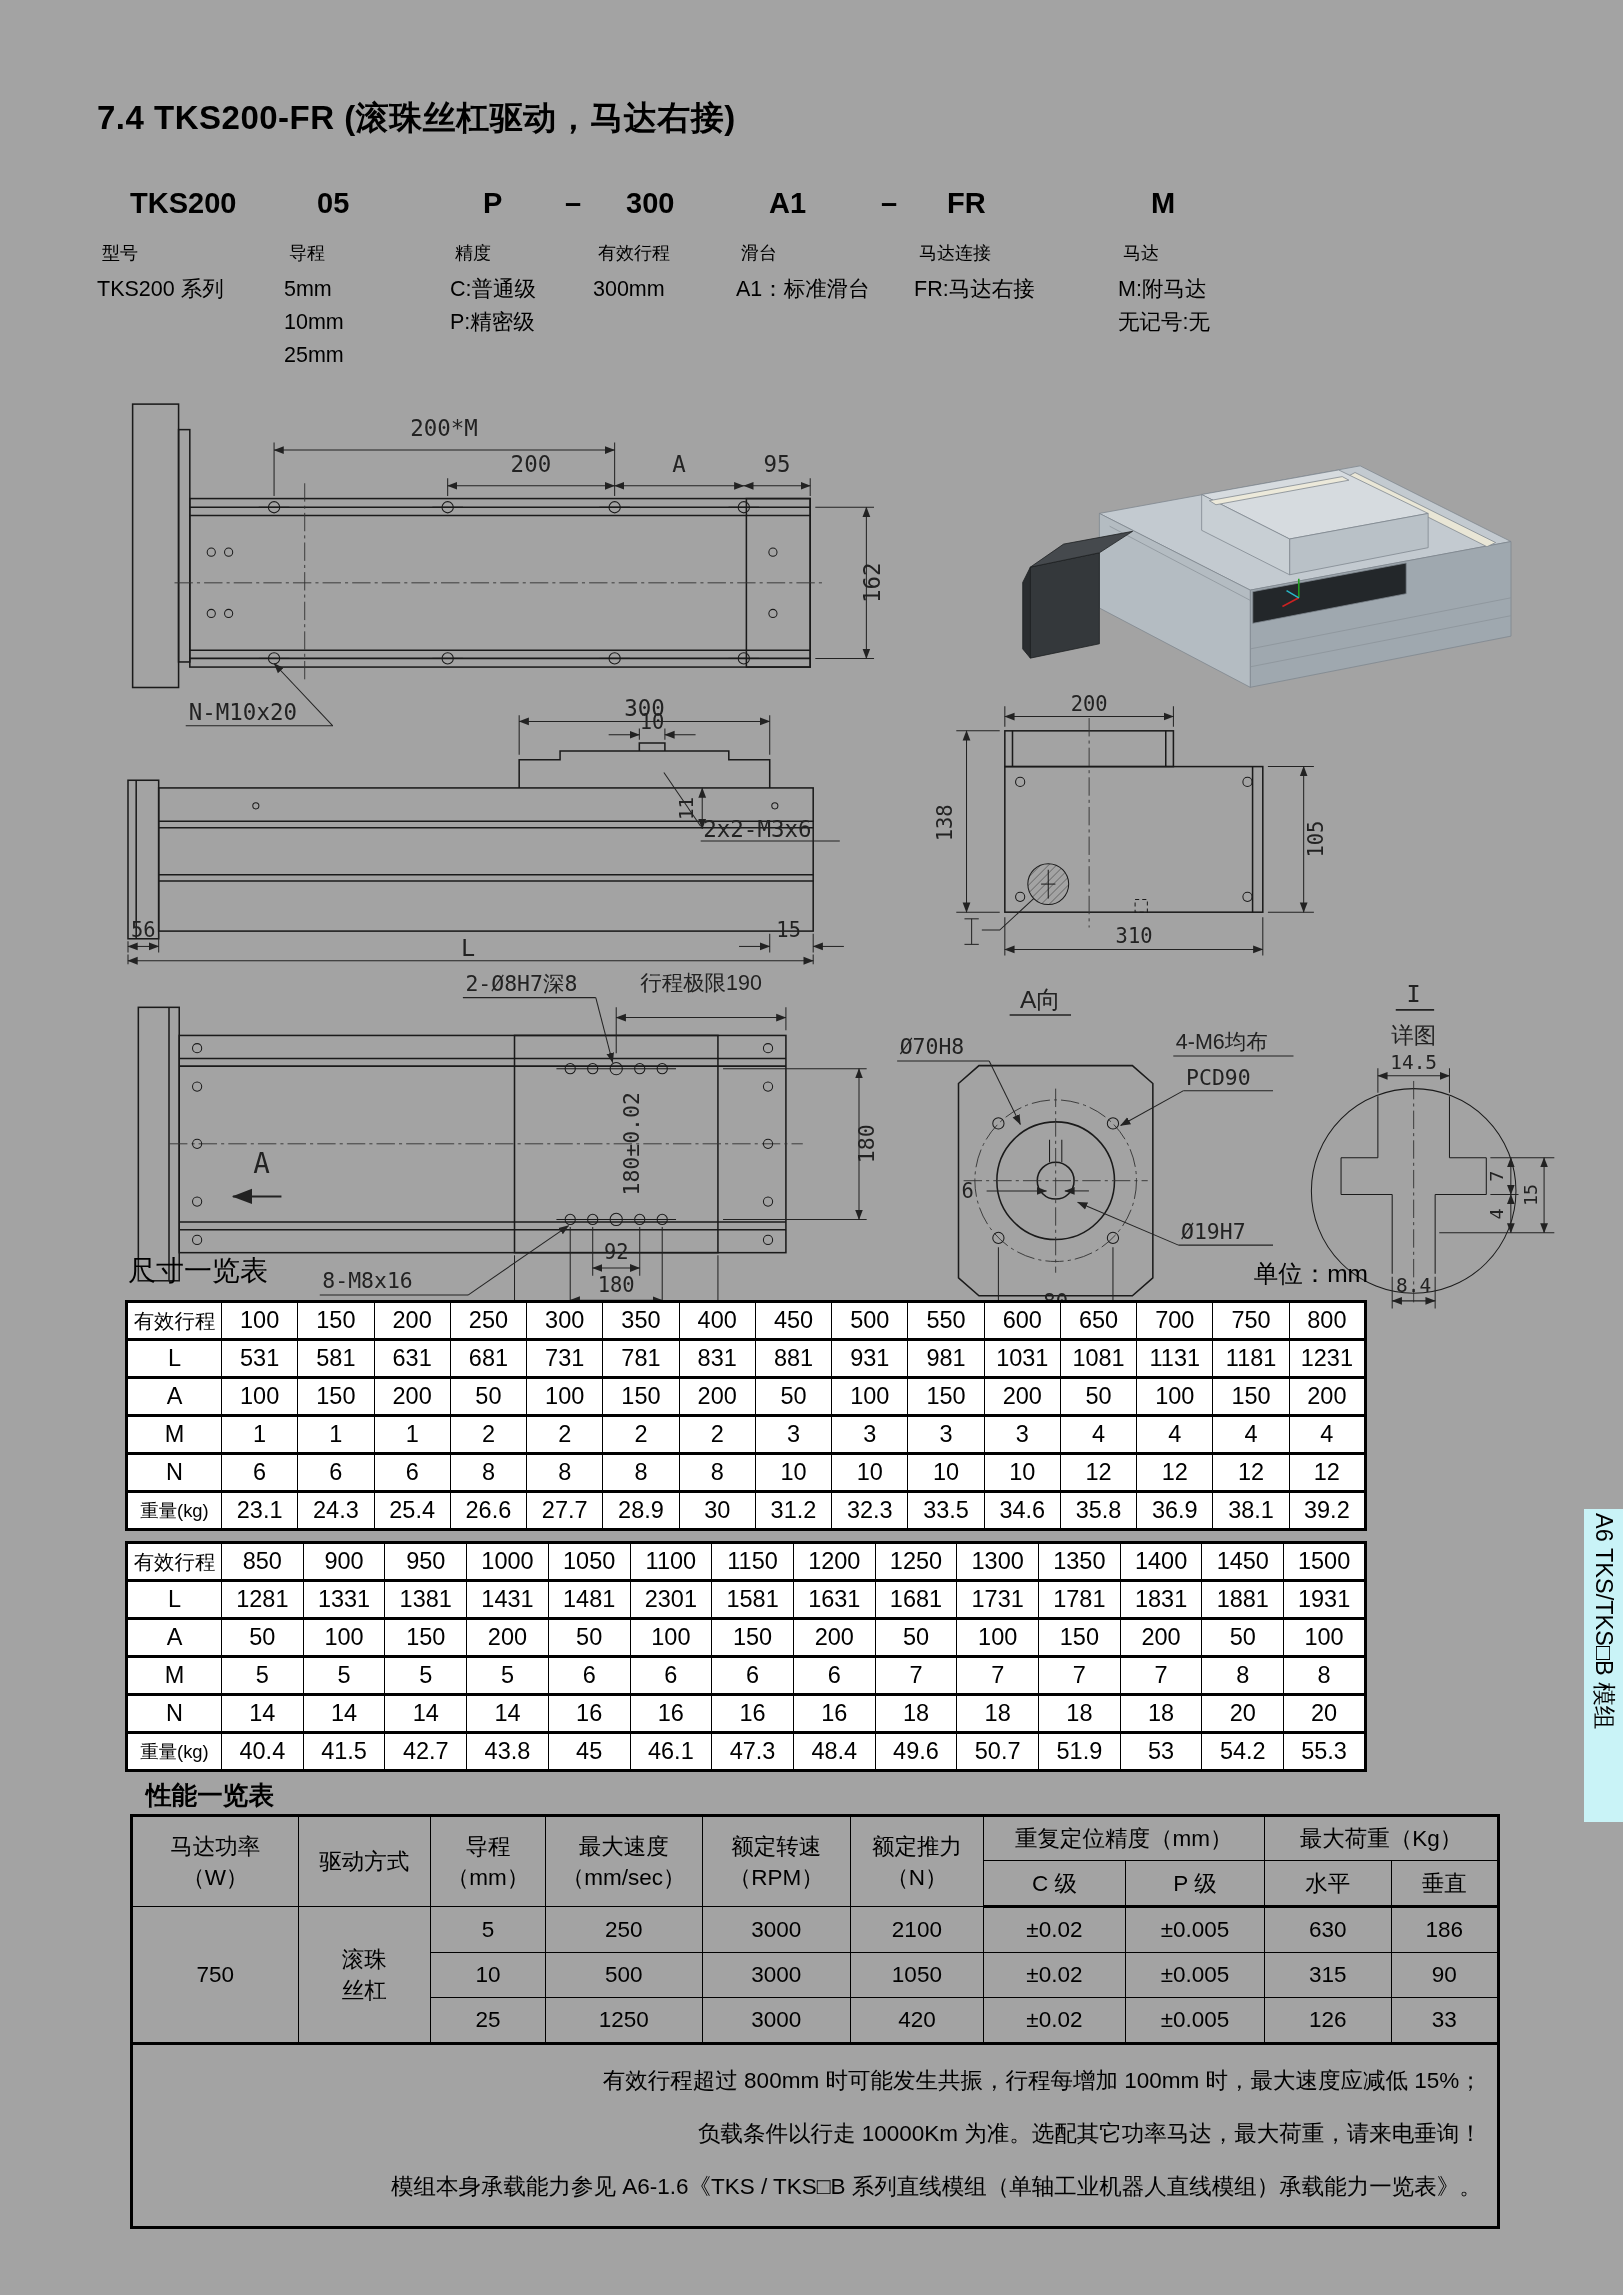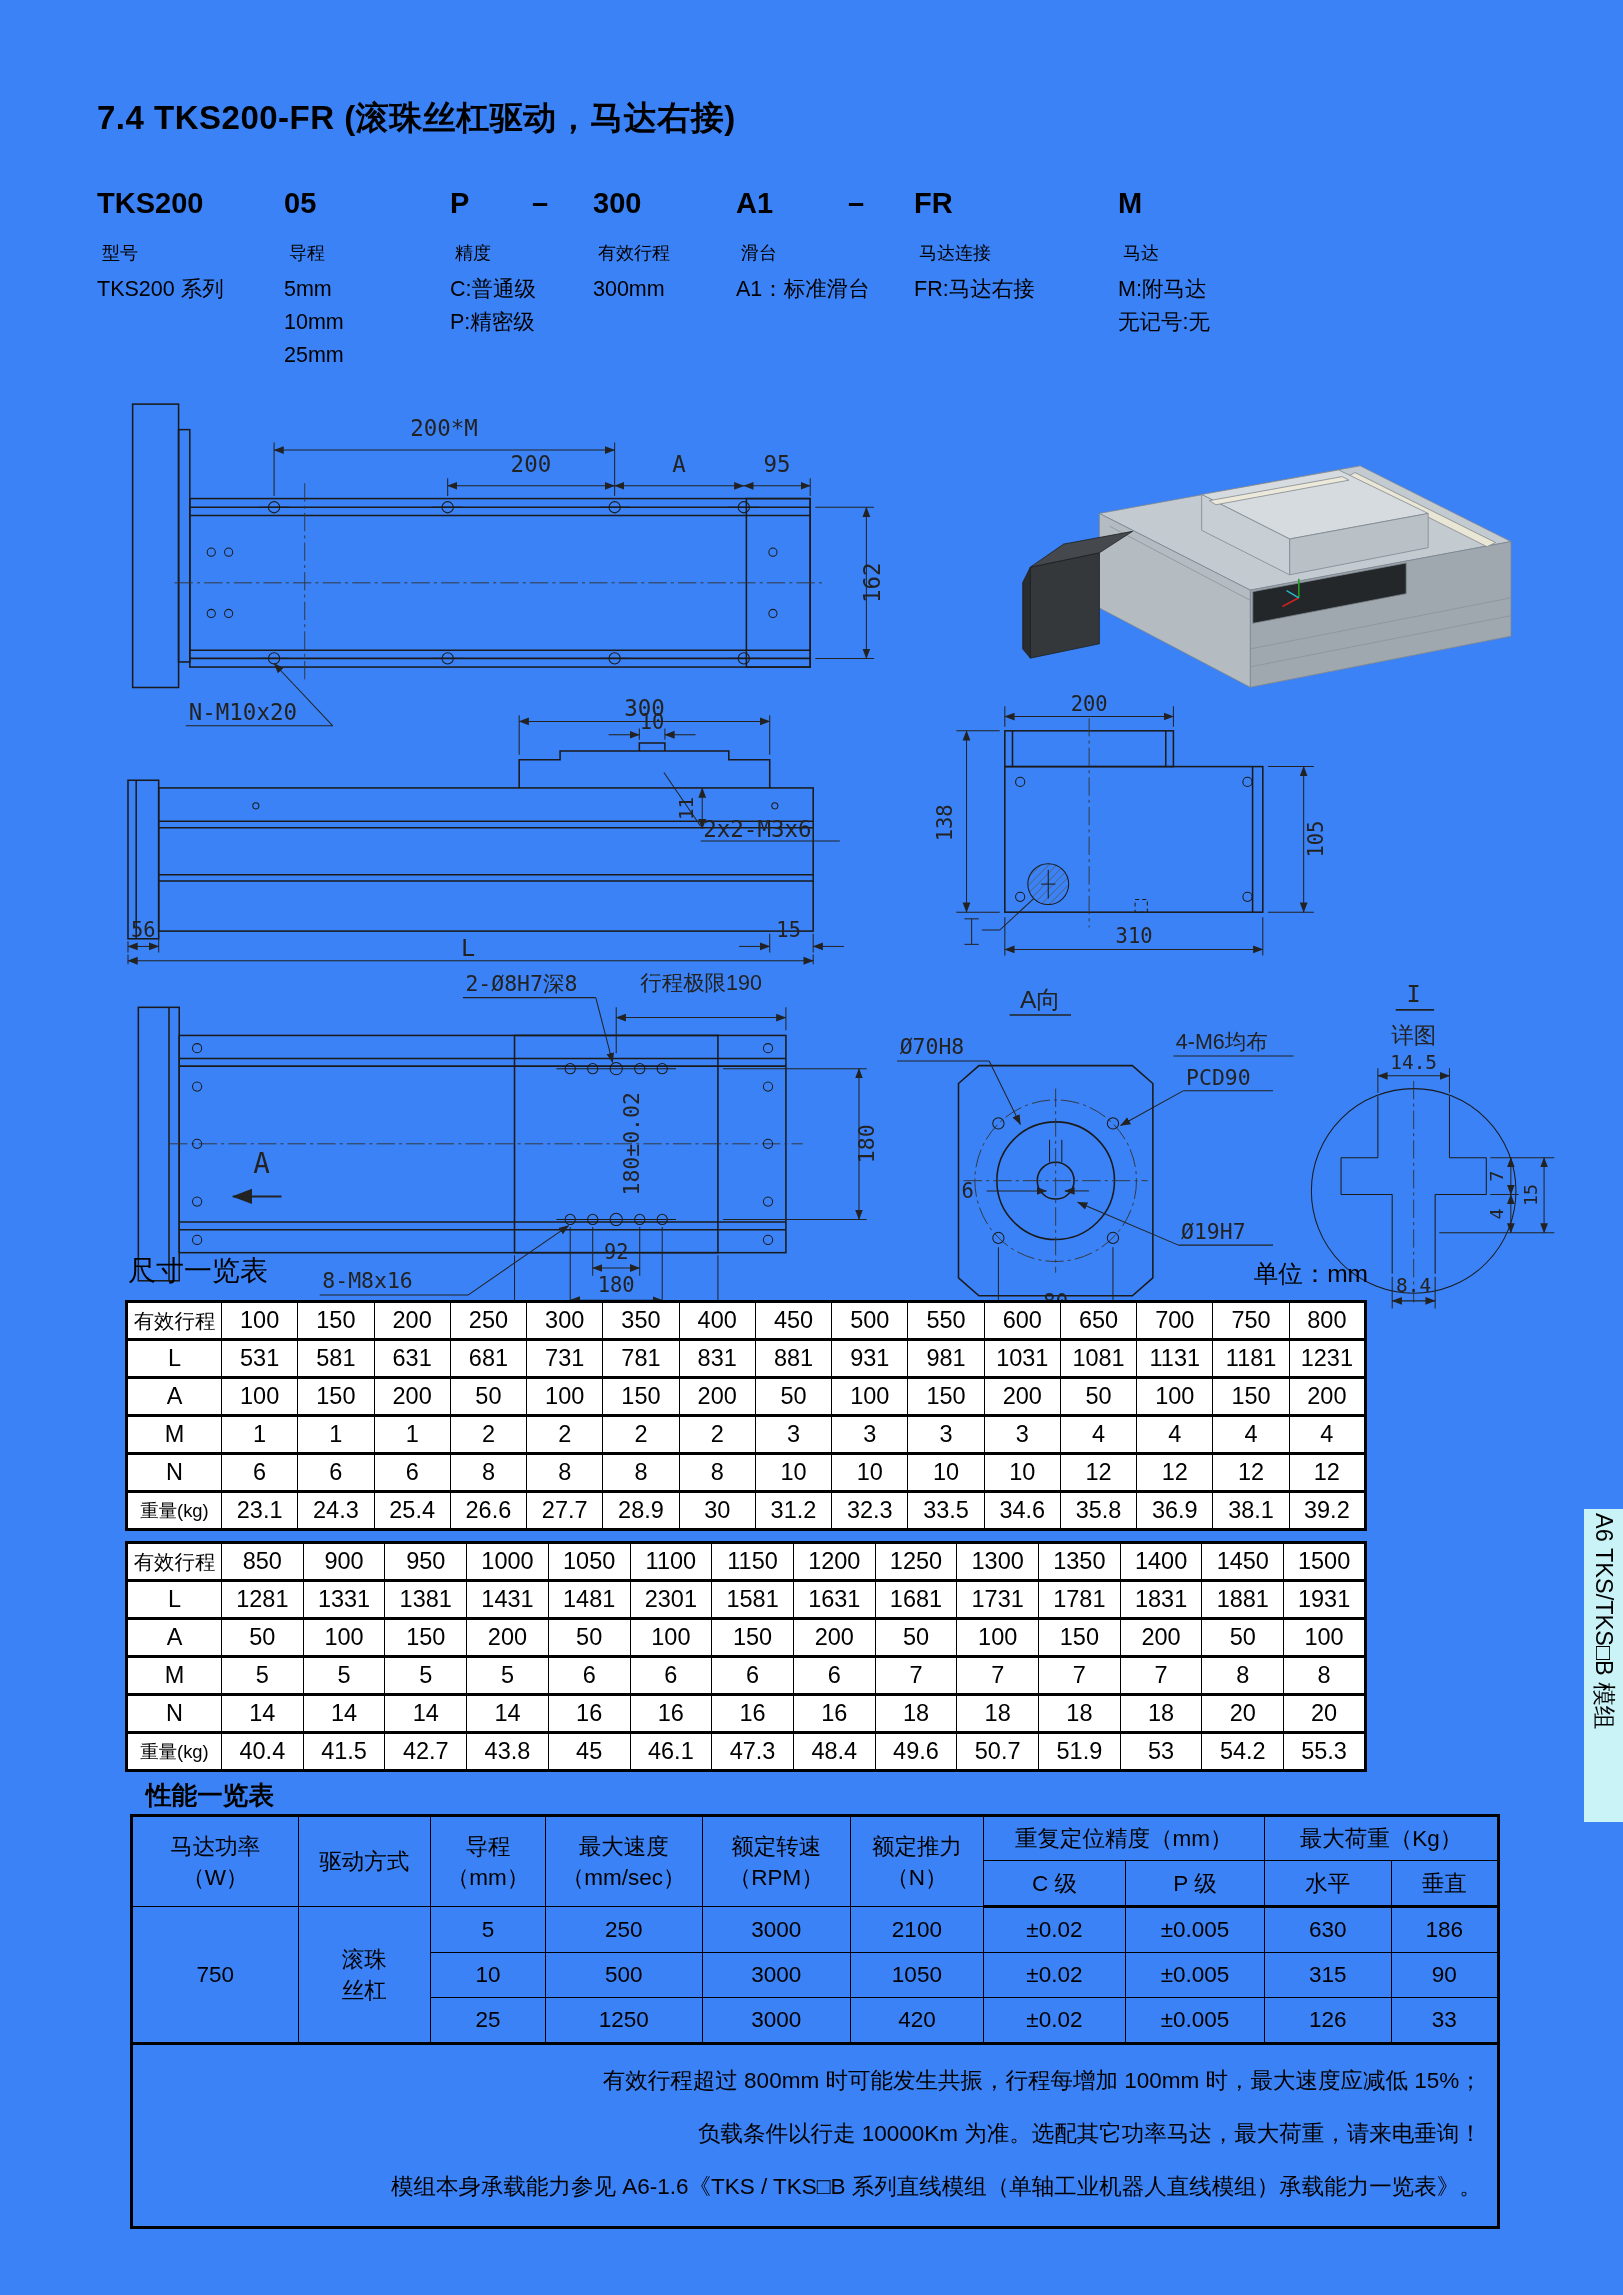--- a/index.html
+++ b/index.html
@@ -1,25 +1,25 @@
 <!DOCTYPE html>
 <html style="font-size:8.2px"><head>
 <meta charset="utf-8">
 <style>
   html,body{margin:0;padding:0;background:#ffffff;}
   body{width:1624px;height:2295px;position:relative;font-family:"Liberation Sans",sans-serif;color:#000;}
-  .page{position:absolute;left:0;top:0;width:1624px;height:2295px;background:#3b82f6;overflow:hidden;}
+  .page{position:absolute;left:0;top:0;width:1624px;height:2295px;background:#a3a3a3;overflow:hidden;}
 
   .title{position:absolute;left:97px;top:96px;font-size:33px;font-weight:bold;letter-spacing:0.5px;}
 
   .code-row{position:absolute;left:97px;top:187px;display:flex;width:1431px;}
   .seg{flex:0 0 auto;}
   .seg0{width:187px}.seg1{width:166px}.seg2{width:82px}.seg3{width:61px}.seg4{width:143px}
   .seg5{width:112px}.seg6{width:66px}.seg7{width:204px}.seg8{width:230px}.seg9{width:174px}
-  .seg-code{font-size:29px;font-weight:bold;height:45px;}
+  .seg-code{font-size:29px;font-weight:bold;height:45px;margin-left:33px;}
   .seg-label{font-size:18px;margin:9.2px 0 8.2px 5.1px;white-space:nowrap;}
   .seg-opt{font-size:21.5px;line-height:33px;white-space:nowrap;}
 
   svg{position:absolute;overflow:visible;}
   svg text{font-family:"DejaVu Sans Mono",monospace;fill:#222;}
   svg text.cjk{font-family:"Liberation Sans",sans-serif;}
   .pl{stroke:#1a1a1a;stroke-width:3;fill:none;}          
   .pl2{stroke:#1a1a1a;stroke-width:2;fill:none;}
   .dl{stroke:#222;stroke-width:2;fill:none;}             
   .cl{stroke:#333;stroke-width:1.8;fill:none;stroke-dasharray:36 8 6 8;} 

